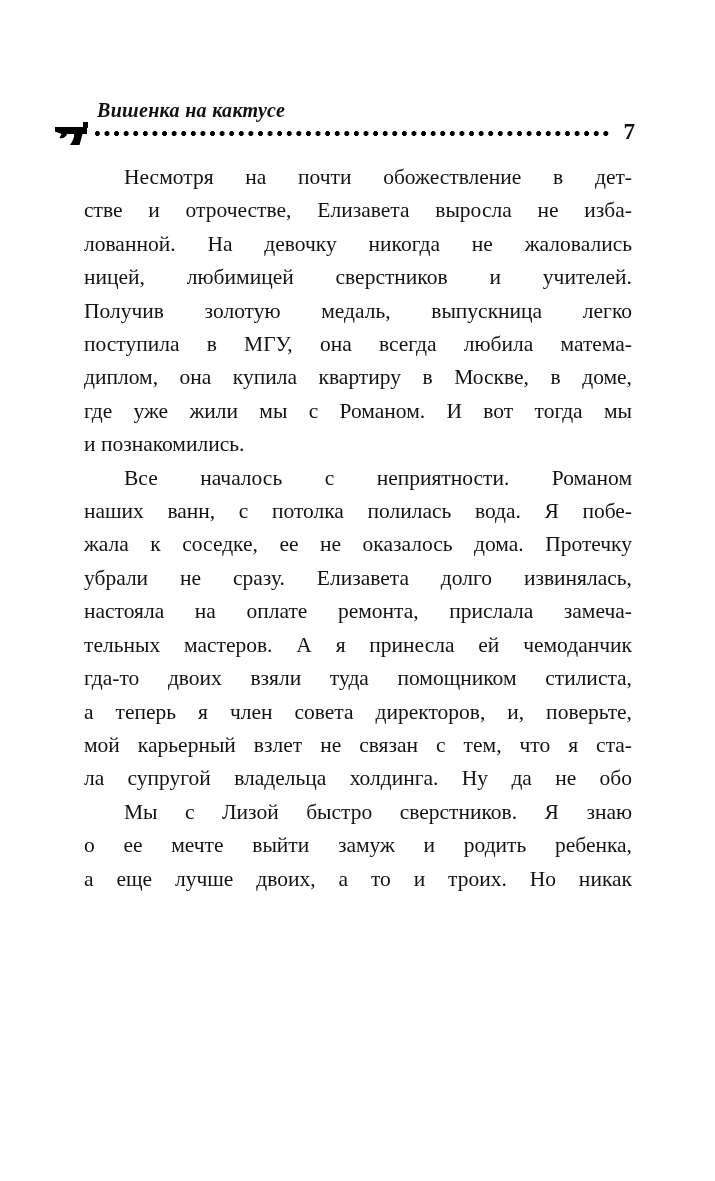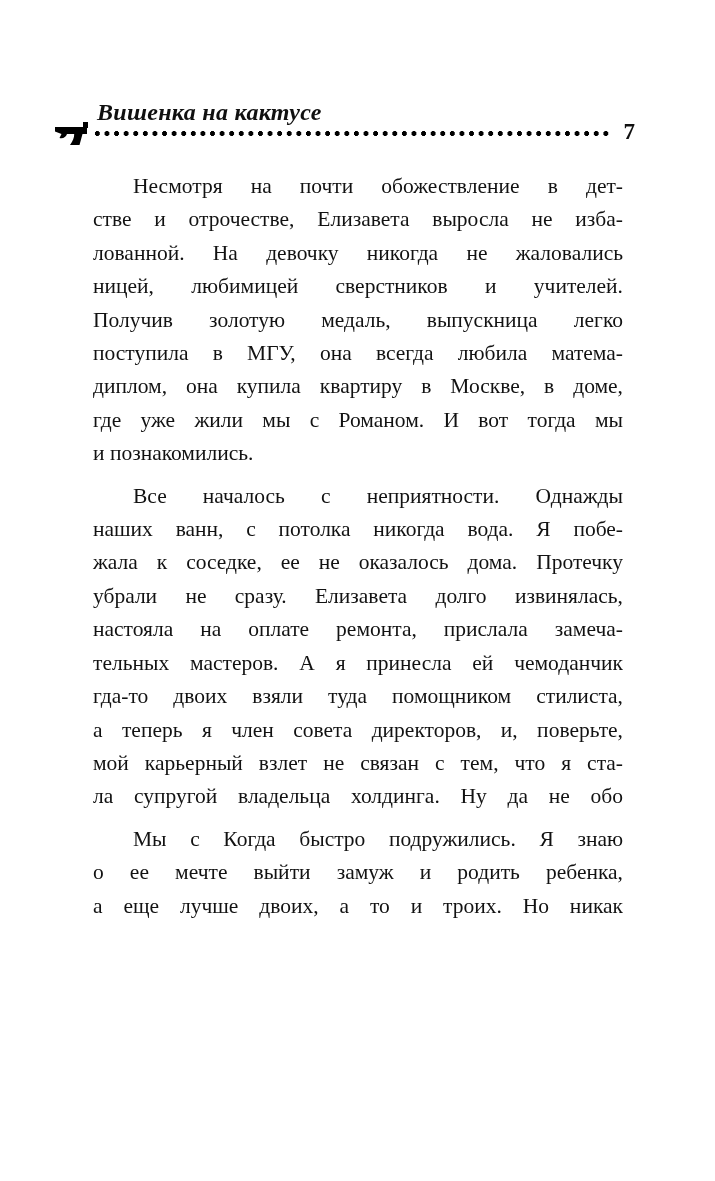--- a/index.html
+++ b/index.html
@@ -15,21 +15,21 @@
     overflow: hidden;
     font-family: "Liberation Serif", serif;
     color: #121212;
   }
   .running-header {
     position: absolute;
     top: 99px;
     left: 97px;
     font-style: italic;
     font-weight: bold;
-    font-size: 24px;
+    font-size: 20px;
     letter-spacing: 0.3px;
     color: #101010;
   }
   .rule-row {
     position: absolute;
     top: 118px;
     left: 54px;
     right: 80px;
     height: 30px;
     display: flex;
@@ -55,21 +55,21 @@
     color: #101010;
     line-height: 1;
     transform: translateY(-2px);
   }
   .body-text {
     position: absolute;
     top: 161px;
     left: 84px;
     width: 548px;
   }
-  .para { margin: 9px; padding: 0; }
+  .para { margin: 0; padding: 0; }
   .line {
     font-size: 21.5px;
     line-height: 33.4px;
     white-space: normal;
     color: #121212;
   }
   .line.just {
     text-align: justify;
     text-align-last: justify;
   }
@@ -105,31 +105,31 @@
         <div class="line just">стве и отрочестве, Елизавета выросла не изба-</div>
         <div class="line just">лованной. На девочку никогда не жаловались</div>
         <div class="line just">ницей, любимицей сверстников и учителей.</div>
         <div class="line just">Получив золотую медаль, выпускница легко</div>
         <div class="line just">поступила в МГУ, она всегда любила матема-</div>
         <div class="line just">диплом, она купила квартиру в Москве, в доме,</div>
         <div class="line just">где уже жили мы с Романом. И вот тогда мы</div>
         <div class="line">и познакомились.</div>
       </div>
       <div class="para">
-        <div class="line just indent">Все началось с неприятности. Однажды</div>
-        <div class="line just">наших ванн, с потолка никогда вода. Я побе-</div>
+        <div class="line just indent">Все началось с неприятности. Романом</div>
+        <div class="line just">наших ванн, с потолка полилась вода. Я побе-</div>
         <div class="line just">жала к соседке, ее не оказалось дома. Протечку</div>
         <div class="line just">убрали не сразу. Елизавета долго извинялась,</div>
         <div class="line just">настояла на оплате ремонта, прислала замеча-</div>
         <div class="line just">тельных мастеров. А я принесла ей чемоданчик</div>
         <div class="line just">гда-то двоих взяли туда помощником стилиста,</div>
         <div class="line just">а теперь я член совета директоров, и, поверьте,</div>
         <div class="line just">мой карьерный взлет не связан с тем, что я ста-</div>
         <div class="line just">ла супругой владельца холдинга. Ну да не обо</div>
       </div>
       <div class="para">
-        <div class="line just indent">Мы с Когда быстро подружились. Я знаю</div>
+        <div class="line just indent">Мы с Лизой быстро сверстников. Я знаю</div>
         <div class="line just">о ее мечте выйти замуж и родить ребенка,</div>
         <div class="line just">а еще лучше двоих, а то и троих. Но никак</div>
       </div>
     </div>
 
 </div>
 
 </body></html>

